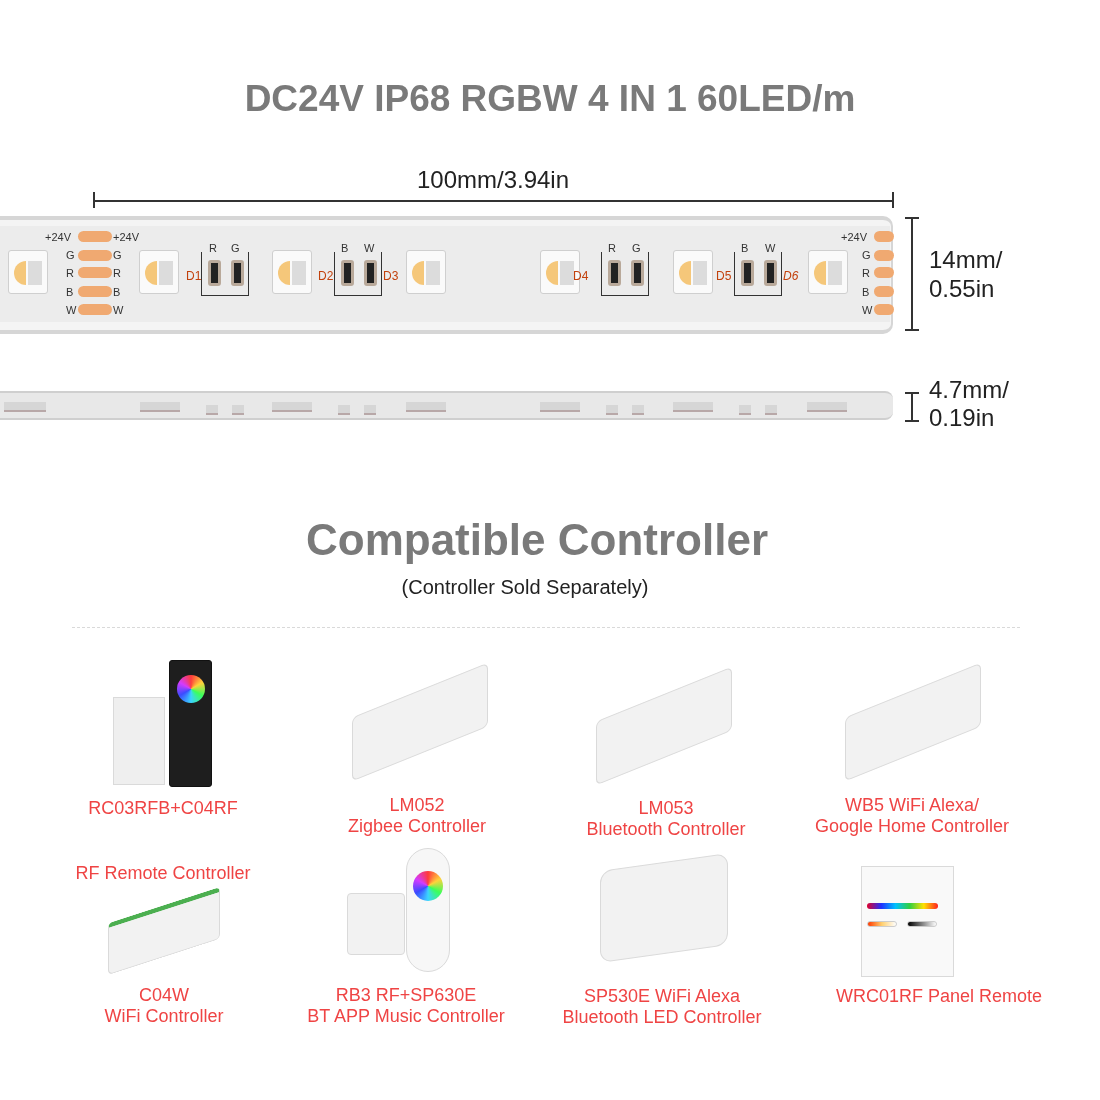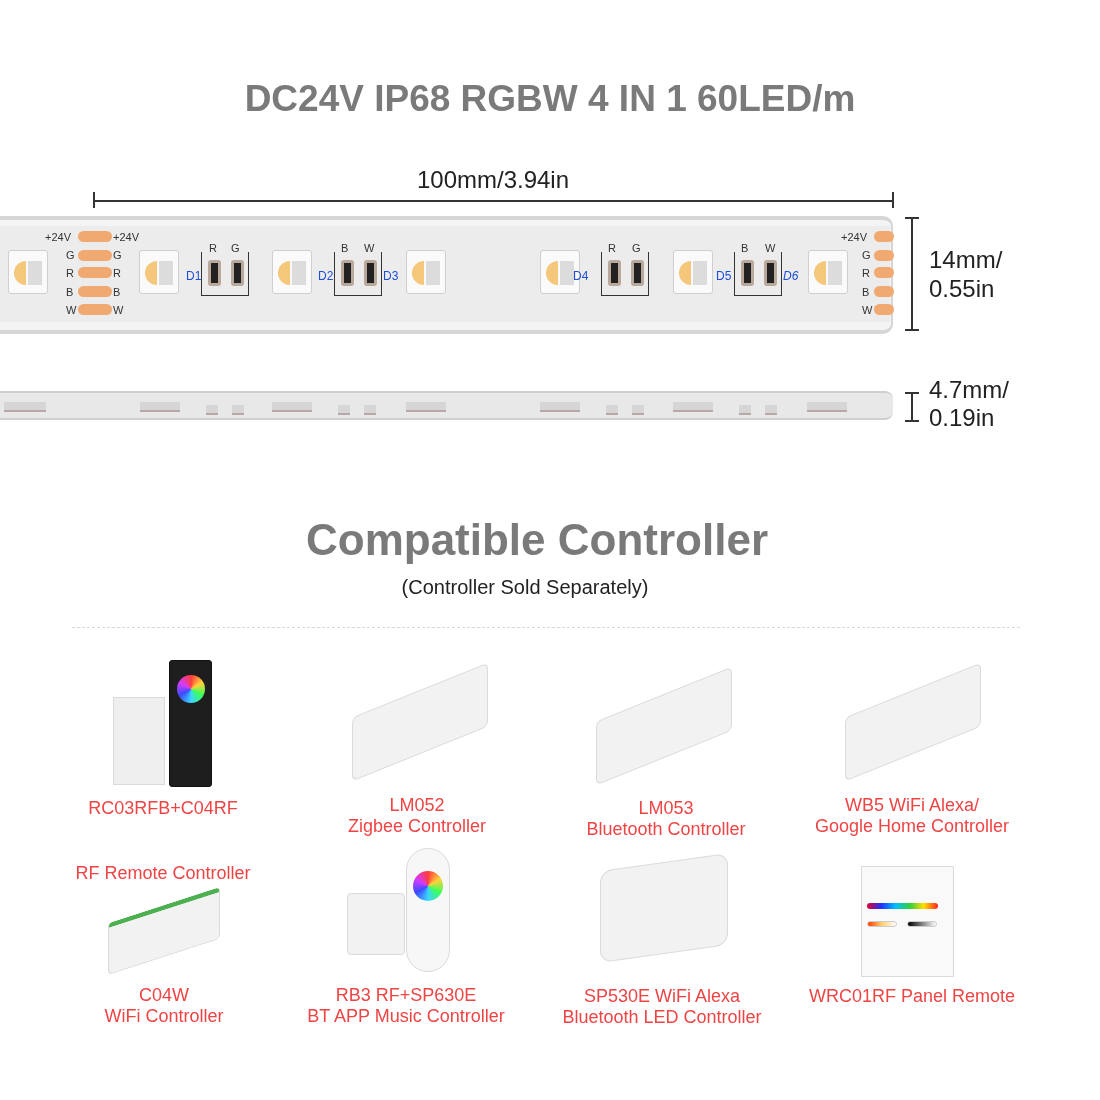--- a/index.html
+++ b/index.html
@@ -12,21 +12,21 @@
   .dimtop-tick-r { left: 892px; top: 192px; width: 1.5px; height: 16px; background: #333; }
   .strip { left: 0; top: 216px; width: 893px; height: 118px; background: #f4f4f4; border-top: 4px solid #d6d6d6; border-bottom: 4px solid #d6d6d6; border-right: 2px solid #d6d6d6; border-radius: 0 10px 10px 0; }
   .strip-inner { left: 0; top: 226px; width: 890px; height: 96px; background: #ececec; }
   .led { width: 40px; height: 44px; background: #fafafa; border: 1px solid #cfcfcf; border-radius: 3px; }
   .led::before { content: ""; position: absolute; left: 5px; top: 10px; width: 12px; height: 24px; background: #f5c77a; border-radius: 12px 0 0 12px; }
   .led::after { content: ""; position: absolute; left: 19px; top: 10px; width: 14px; height: 24px; background: #dcdcdc; }
   .pad { width: 34px; height: 11px; background: #f0a971; border-radius: 6px; }
   .padlbl { font-size: 11px; color: #333; }
   .resbox { border: 1.5px solid #333; border-top: none; height: 44px; }
   .res { width: 13px; height: 26px; background: #222; border: 3px solid #b9a99a; border-radius: 3px; }
-  .dlbl { font-size: 12px; color: #1d4ed8; }
+  .dlbl { font-size: 12px; color: #c2410c; }
   .side-strip { left: 0; top: 391px; width: 893px; height: 29px; background: #e8e8e8; border-top: 2px solid #cfcfcf; border-bottom: 2px solid #cfcfcf; border-radius: 0 8px 8px 0; }
   .side-chip { height: 10px; background: #d6d6d6; border-bottom: 2px solid #b8a8a8; }
   .dimside-line { width: 1.5px; background: #333; }
   .dimside-tick { width: 14px; height: 1.5px; background: #333; }
   .dimtext { font-size: 24px; color: #222; line-height: 28px; }
   .h2 { left: 0; width: 1074px; top: 515px; text-align: center; font-size: 44px; font-weight: bold; color: #7a7a7a; }
   .sub { left: 0; width: 1050px; top: 576px; text-align: center; font-size: 20px; color: #222; }
   .divider { left: 72px; top: 627px; width: 948px; border-top: 1.5px dashed #d9d9d9; }
   .prod { position: absolute; background: #f2f2f2; border: 1px solid #dadada; }
   .clbl { position: absolute; width: 260px; text-align: center; font-size: 18px; line-height: 21px; color: #ef4444; }
@@ -175,13 +175,13 @@
 
 <div class="prod" style="left:600px;top:862px;width:128px;height:92px;border-radius:12px;transform:skewY(-8deg);"></div>
 <div class="clbl" style="left:532px;top:986px;">SP530E WiFi Alexa</div>
 <div class="clbl" style="left:532px;top:1007px;">Bluetooth LED Controller</div>
 
 <div class="prod" style="left:861px;top:866px;width:93px;height:111px;background:#f9f9f9;">
   <div style="position:absolute;left:5px;top:36px;width:71px;height:6px;border-radius:3px;background:linear-gradient(90deg,#e0002a,#2030ff,#00c0ff,#30d040,#ffe000,#ff2020);"></div>
   <div style="position:absolute;left:5px;top:54px;width:30px;height:6px;border-radius:3px;background:linear-gradient(90deg,#ff3a00,#ffd070,#ffffff);border:1px solid #ccc;"></div>
   <div style="position:absolute;left:45px;top:54px;width:30px;height:6px;border-radius:3px;background:linear-gradient(90deg,#000,#fff);border:1px solid #ccc;"></div>
 </div>
-<div class="clbl" style="left:782px;top:986px;">WRC01RF Panel Remote</div>
+<div class="clbl" style="left:782px;top:986px;text-align:right;">WRC01RF Panel Remote</div>
 
 </body></html>

